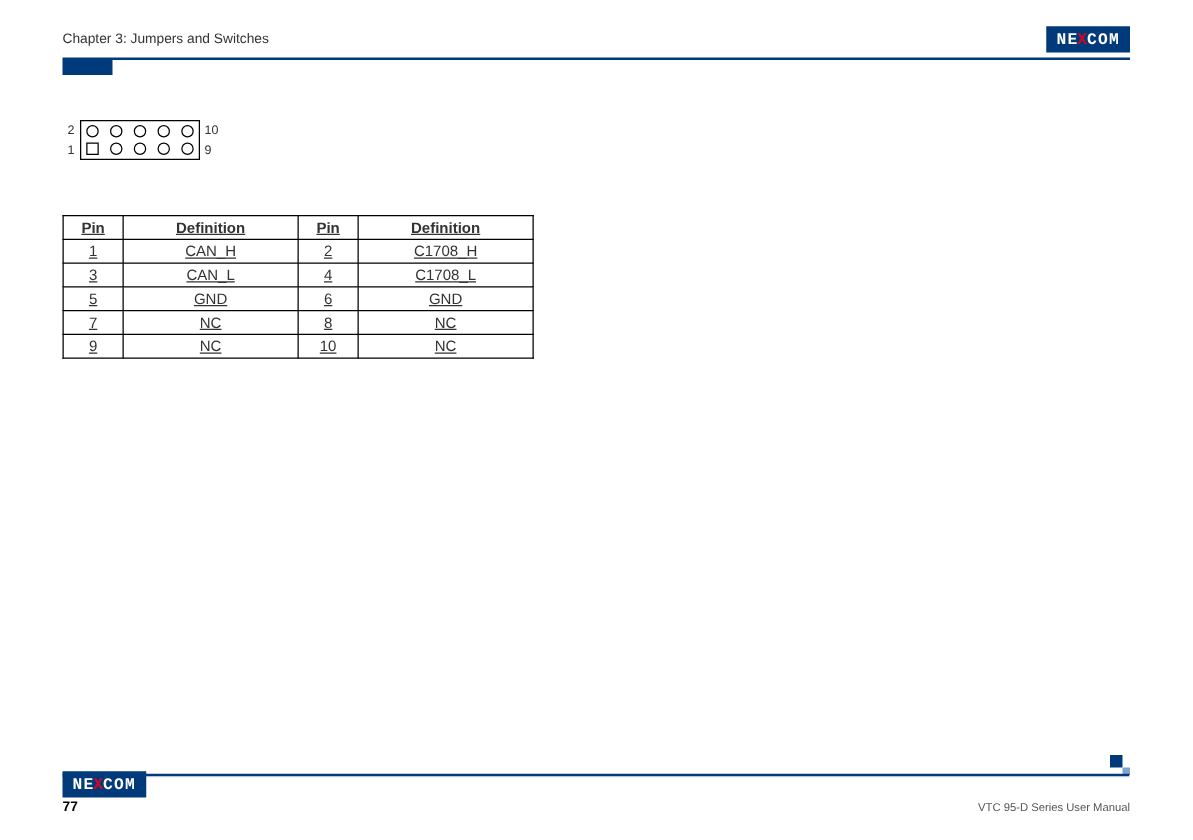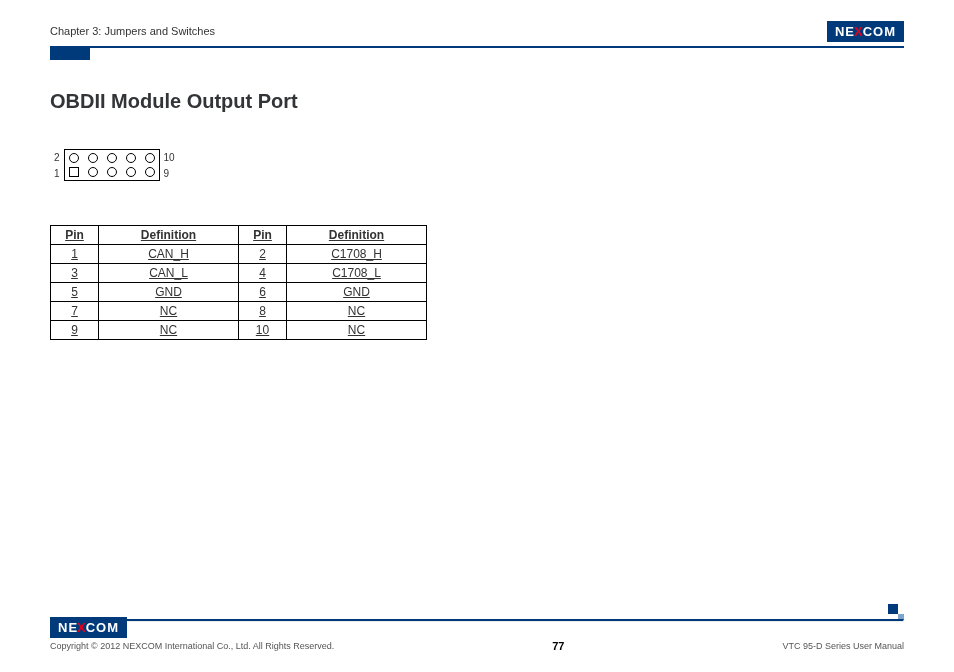--- a/index.html
+++ b/index.html
@@ -26,21 +26,21 @@
     font-size: 11px;
     color: #333;
   }
   .logo-top, .logo-bottom {
     background: #003a7a;
     color: #fff;
     font-weight: bold;
     font-size: 13px;
     letter-spacing: 1px;
     padding: 3px 8px;
-    font-family: Liberation Sans, sans-serif;
+    font-family: Liberation Mono, monospace;
     display: inline-flex;
     align-items: center;
   }
   .logo-top .x, .logo-bottom .x { color: #e2001a; font-weight: 900; margin: 0 -1px; }
   .top-sep {
     border: none;
     border-top: 2px solid #003a7a;
     margin-top: 4px;
     width: 100%;
   }
@@ -156,21 +156,20 @@
     <div class="logo-top">
       <span>NE</span>
         <span class="x">X</span>
         <span>COM</span>
     </div>
   </div>
   <hr class="top-sep">
   <div class="blue-block"></div>
 
   <div class="content">
-    <h1>OBDII Module Output Port</h1>
 
     <div class="connector-wrap">
       <div class="left-labels">
         <span>2</span>
         <span>1</span>
       </div>
       <div class="connector-box">
         <div class="pin-row">
           <div class="pin"></div>
           <div class="pin"></div>
@@ -242,18 +241,17 @@
   </div>
   <hr class="foot-sep">
   <div class="logo-bottom-wrap">
     <div class="logo-bottom">
       <span>NE</span>
         <span class="x">X</span>
         <span>COM</span>
     </div>
   </div>
   <div class="foot-bottom-row">
-    <div class="copyright">Copyright © 2012 NEXCOM International Co., Ltd. All Rights Reserved.</div>
     <div class="page-number">77</div>
     <div class="manual">VTC 95-D Series User Manual</div>
   </div>
 
 </div>
 
 </body></html>

